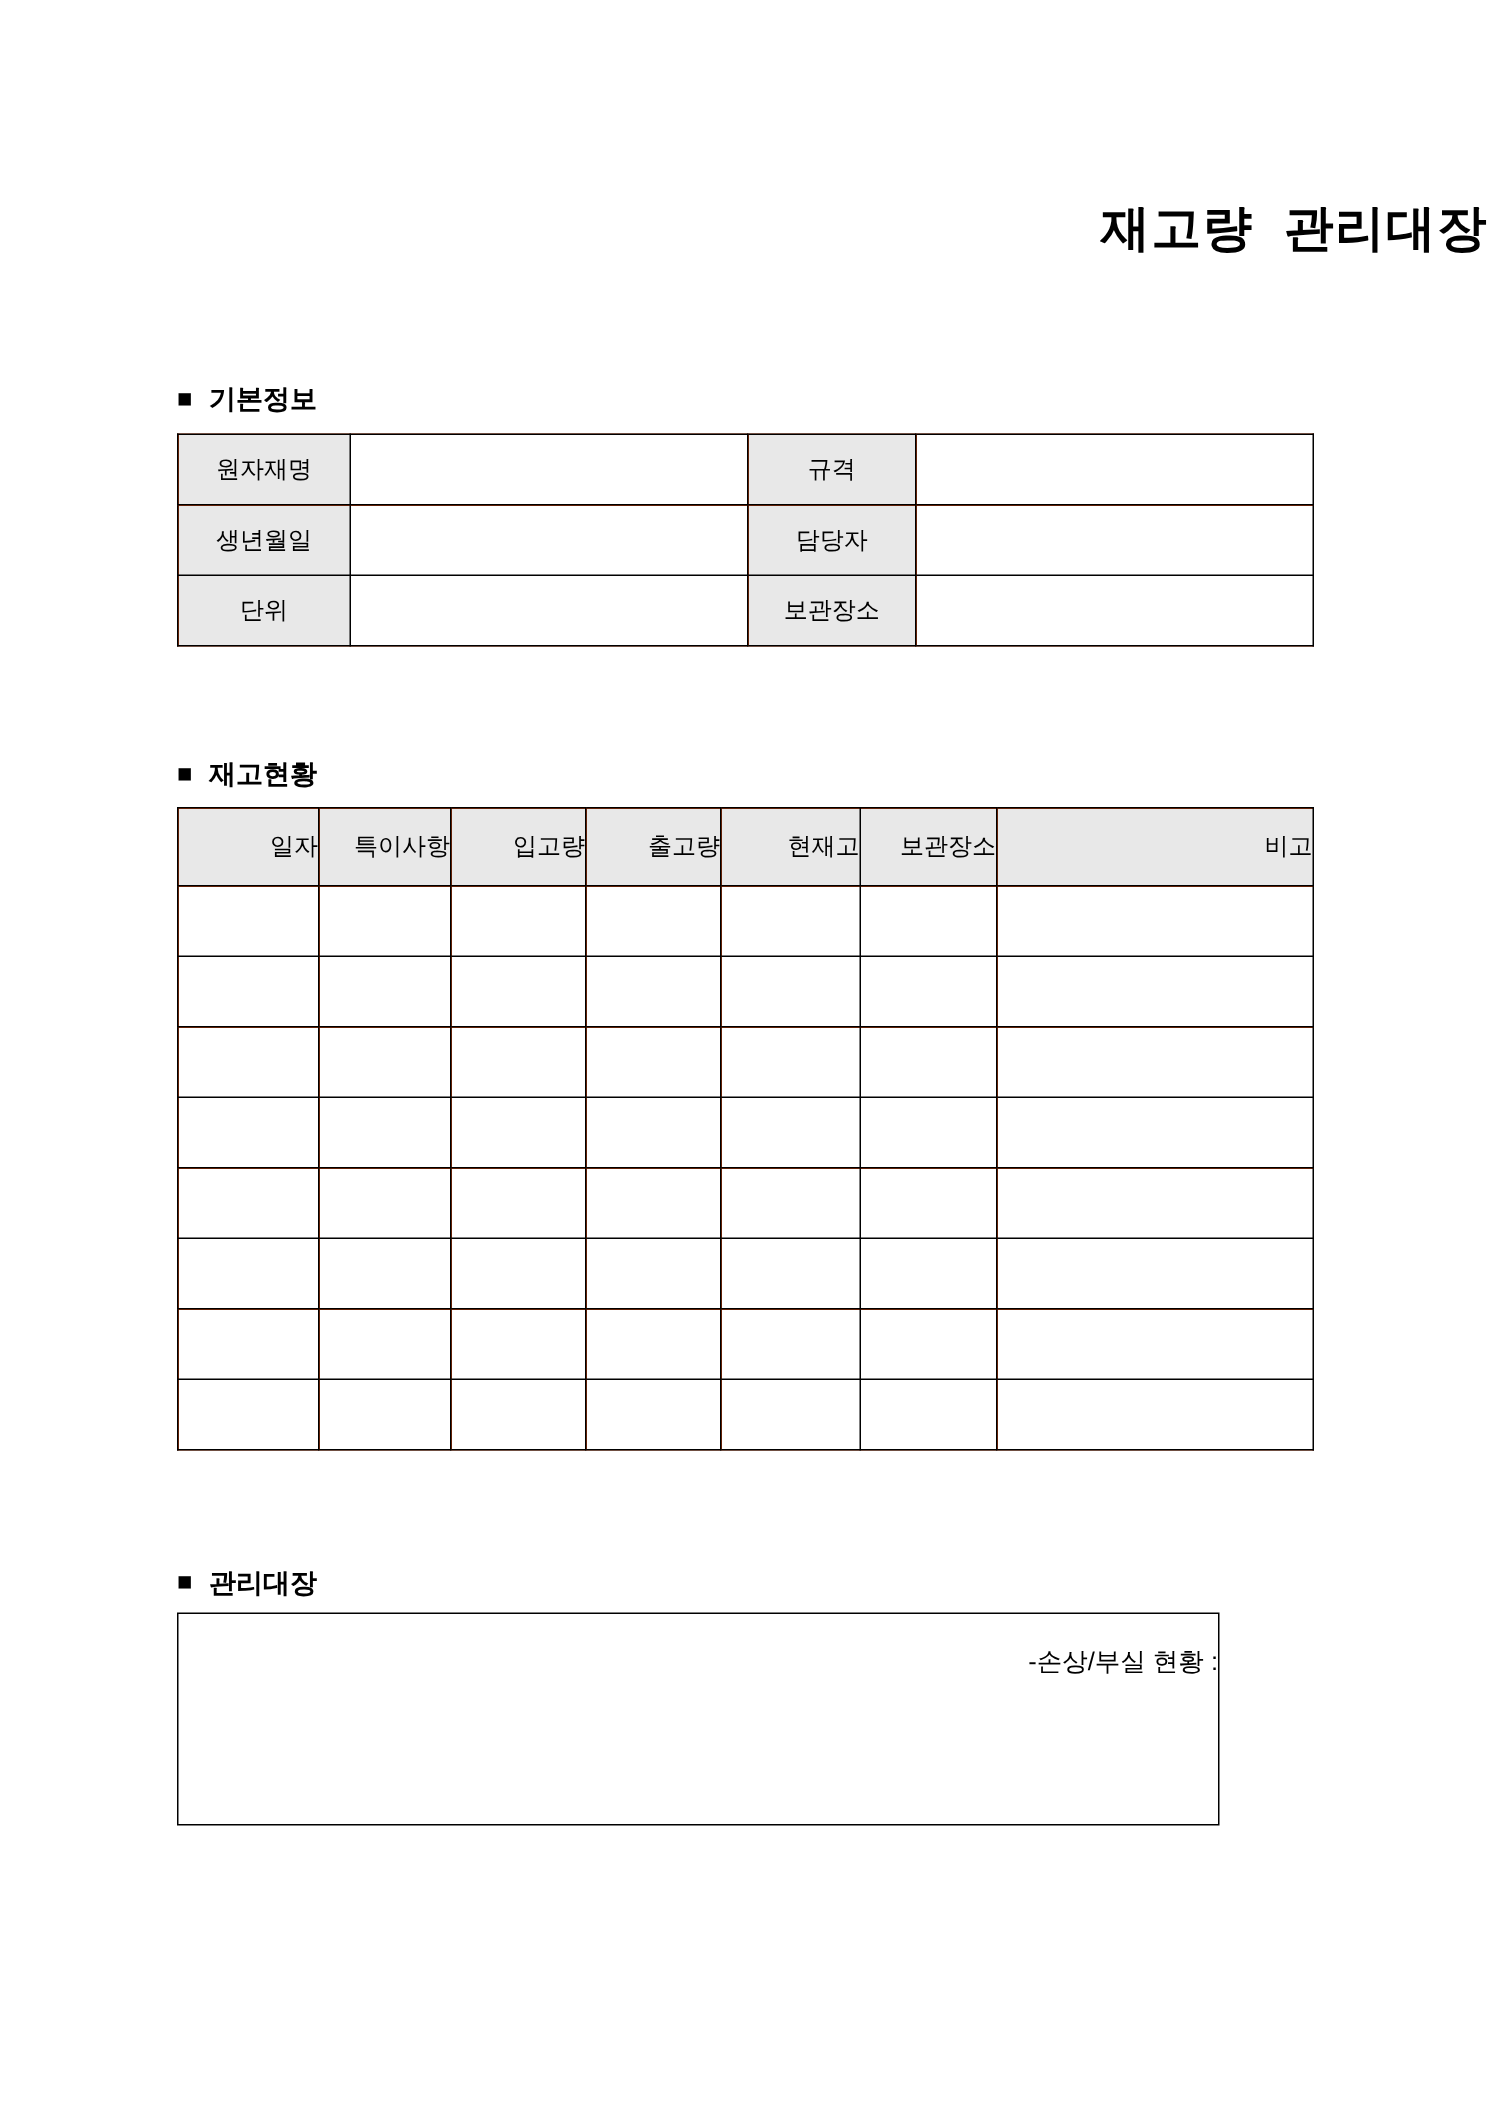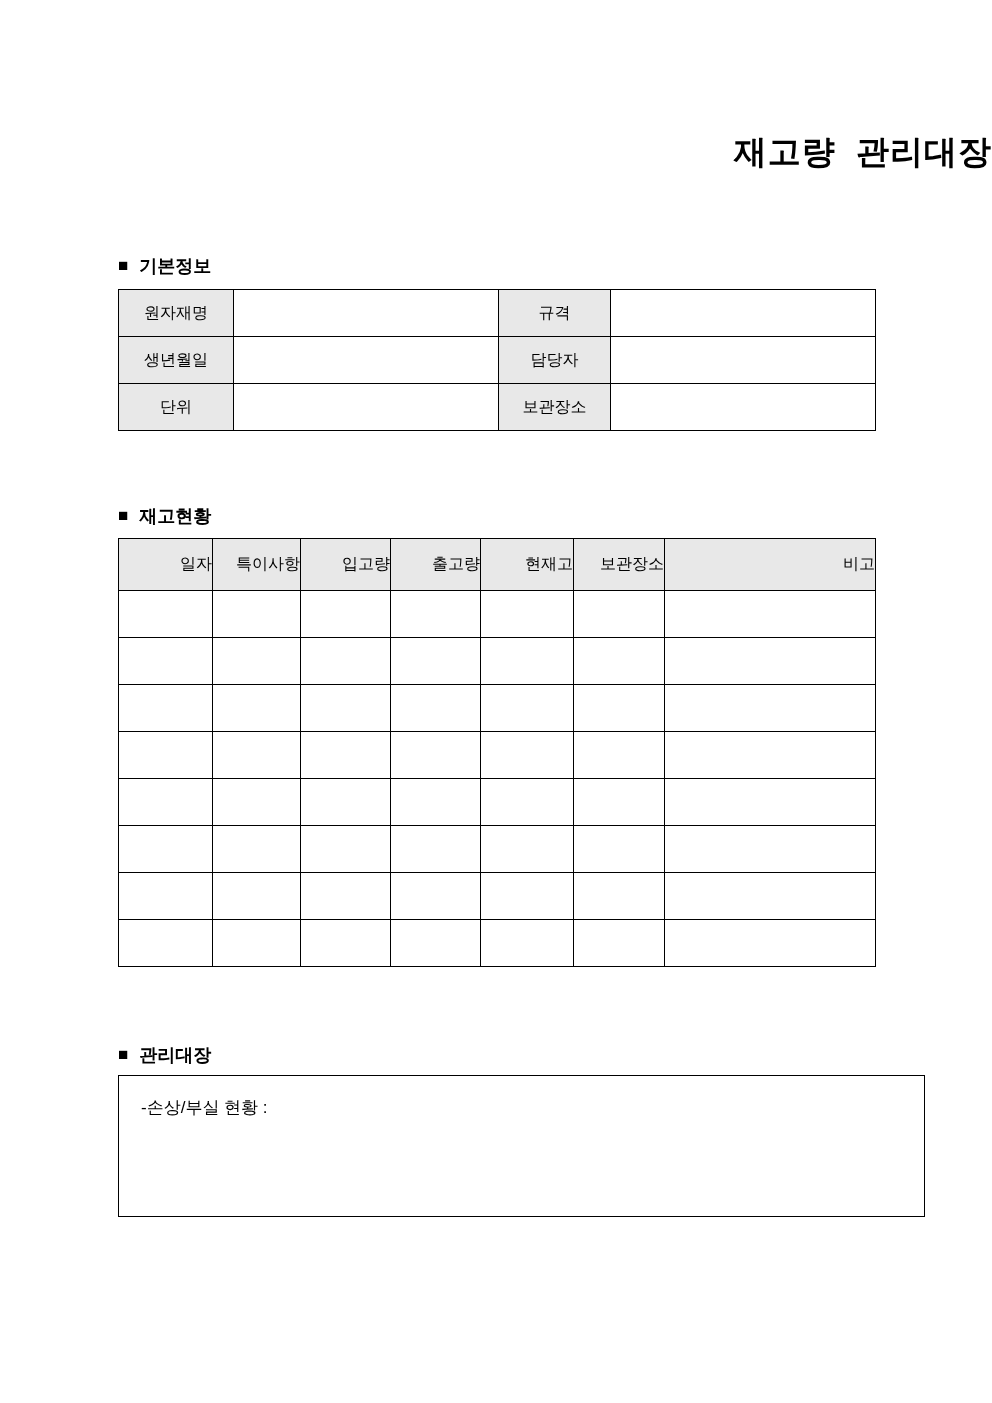--- a/index.html
+++ b/index.html
@@ -73,24 +73,25 @@
     background: #e8e8e8;
     text-align: right;
   }
   .inv-table tbody td {
     height: 47px;
     background: #ffffff;
   }
 
   .notes-box {
     margin-top: 7px;
-    width: 807px;
+    width: 695px;
     height: 142px;
     border: 1.5px solid #000000;
     padding: 17px 0 0 22px;
+    text-align: right;
   }
   .note-line {
     font-size: 17px;
     line-height: 30px;
     white-space: pre;
     color: #000000;
   }
 </style>
 </head>
 <body>

